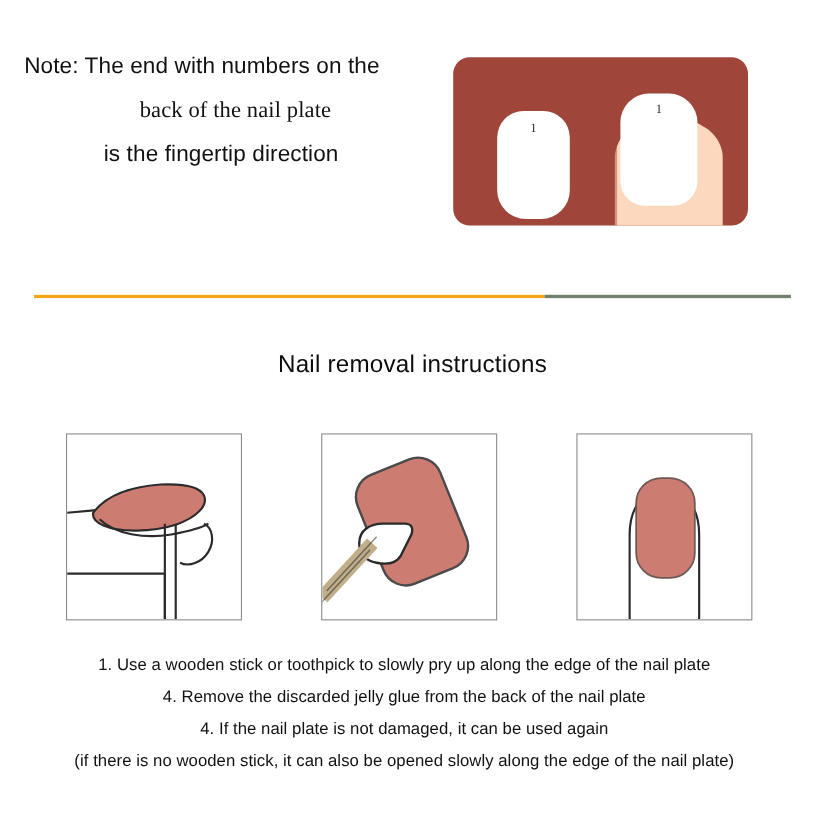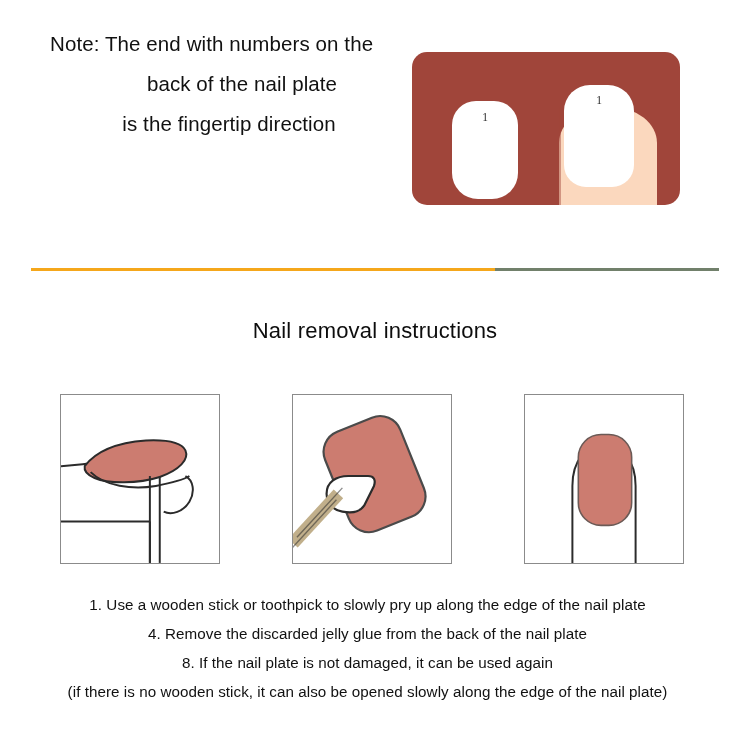--- a/index.html
+++ b/index.html
@@ -14,35 +14,34 @@
     overflow: hidden;
     font-family: "Liberation Sans", sans-serif;
     color: #1a1a1a;
     -webkit-font-smoothing: antialiased;
   }
 
   
   .note-section {
     position: absolute;
     left: 0;
-    top: 24px;
+    top: 40px;
     width: 400px;
     height: 180px;
-    margin-left: 28px;
   }
   .note-line {
     text-align: center;
     font-size: 20.5px;
     line-height: 40px;
     color: #111111;
     white-space: nowrap;
     letter-spacing: 0.1px;
   }
   .note-line.l1 { text-align: left; padding-left: 22px; }
-  .note-line.l2 { padding-left: 28px; }
+  .note-line.l2 { padding-left: 28px; font-family: Liberation Serif, serif; }
   .note-line.l3 { padding-left: 2px; }
 
   
   .plate-photo {
     position: absolute;
     left: 412px;
     top: 52px;
     width: 268px;
     height: 153px;
     background: #A0453A;
@@ -239,15 +238,15 @@
 
       <rect x="54" y="40" width="54" height="92" rx="23" ry="23" fill="#CC7C70" stroke="#6b5a56" stroke-width="1.6"></rect>
     </svg>
   </div>
 
 </div>
 
 <div class="instructions">
   <div class="instr-line">1. Use a wooden stick or toothpick to slowly pry up along the edge of the nail plate</div>
   <div class="instr-line">4. Remove the discarded jelly glue from the back of the nail plate</div>
-  <div class="instr-line">8. If the nail plate is not damaged, it can be used again</div>
+  <div class="instr-line">4. If the nail plate is not damaged, it can be used again</div>
   <div class="instr-line">(if there is no wooden stick, it can also be opened slowly along the edge of the nail plate)</div>
 </div>
 
 </body></html>

